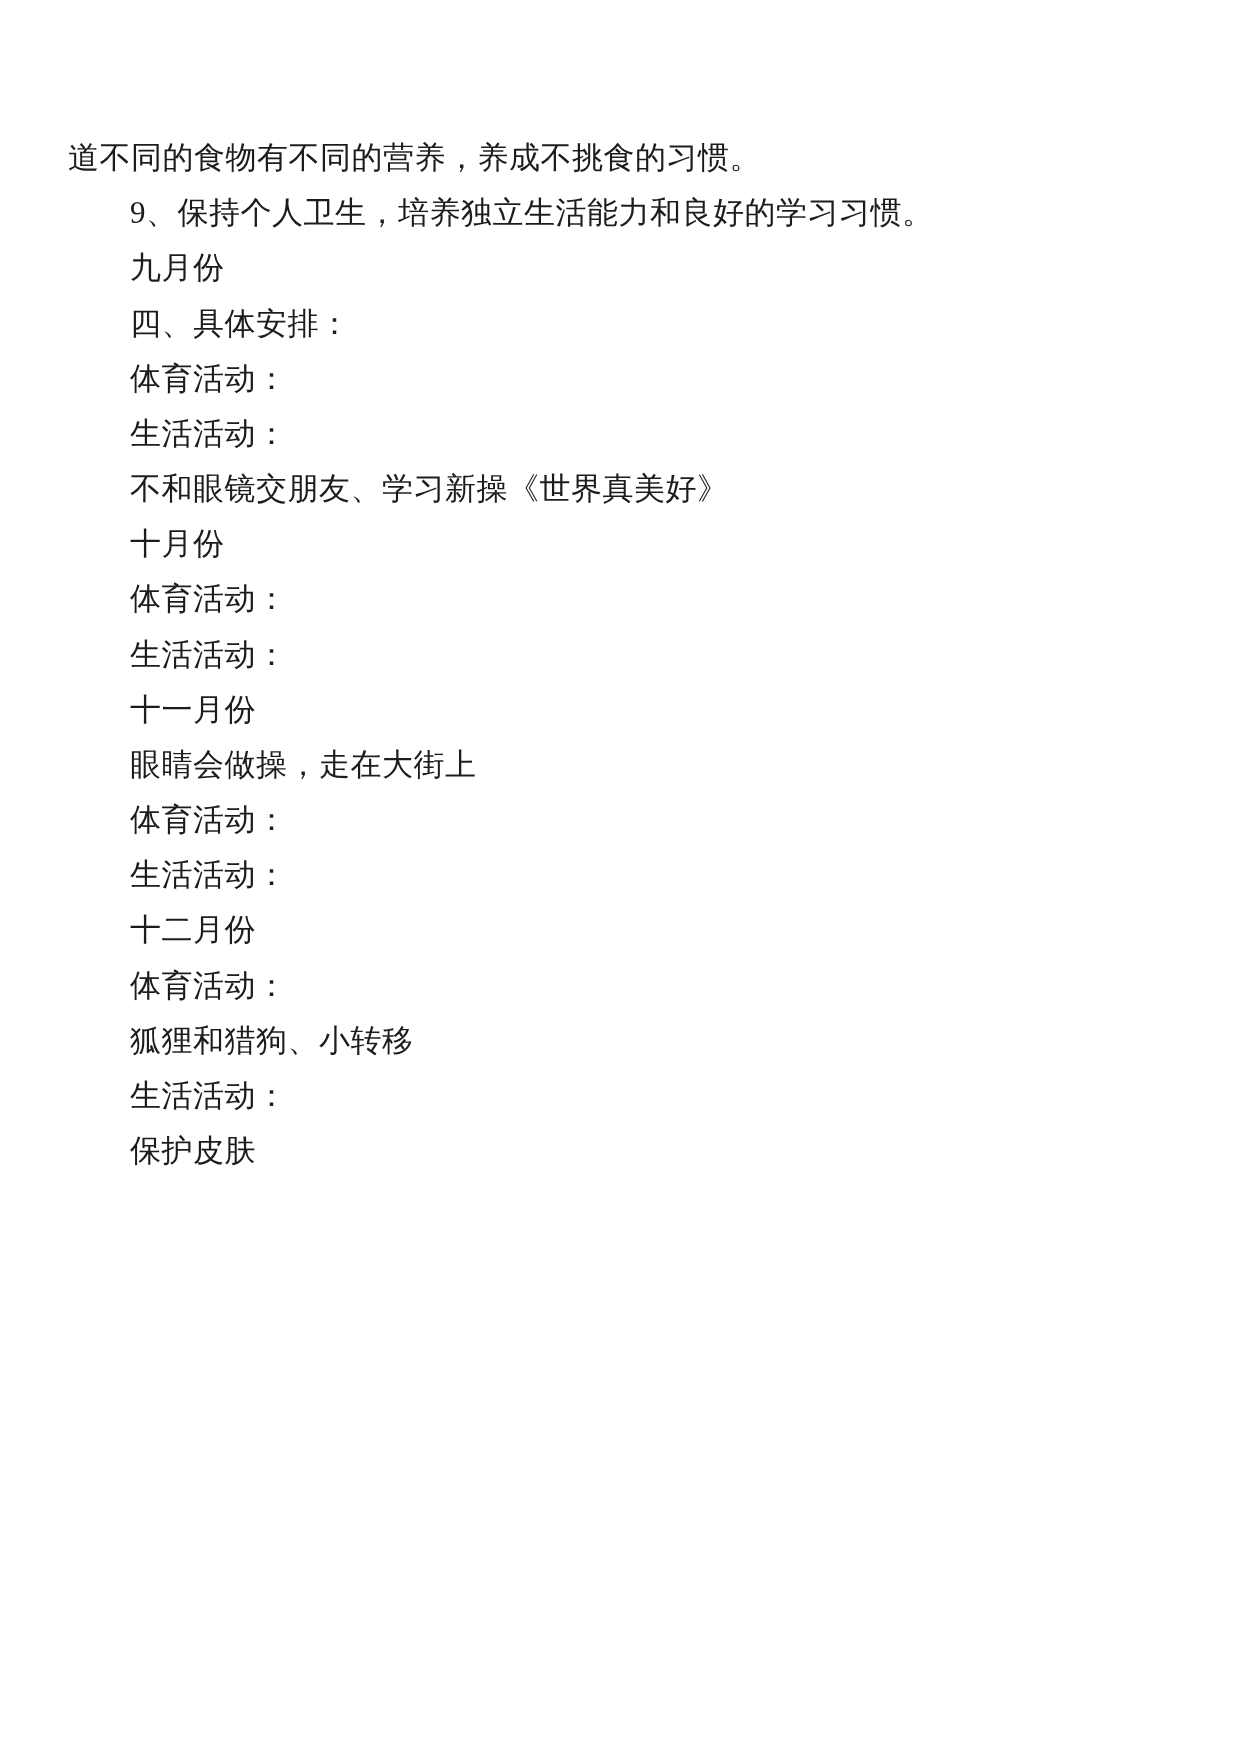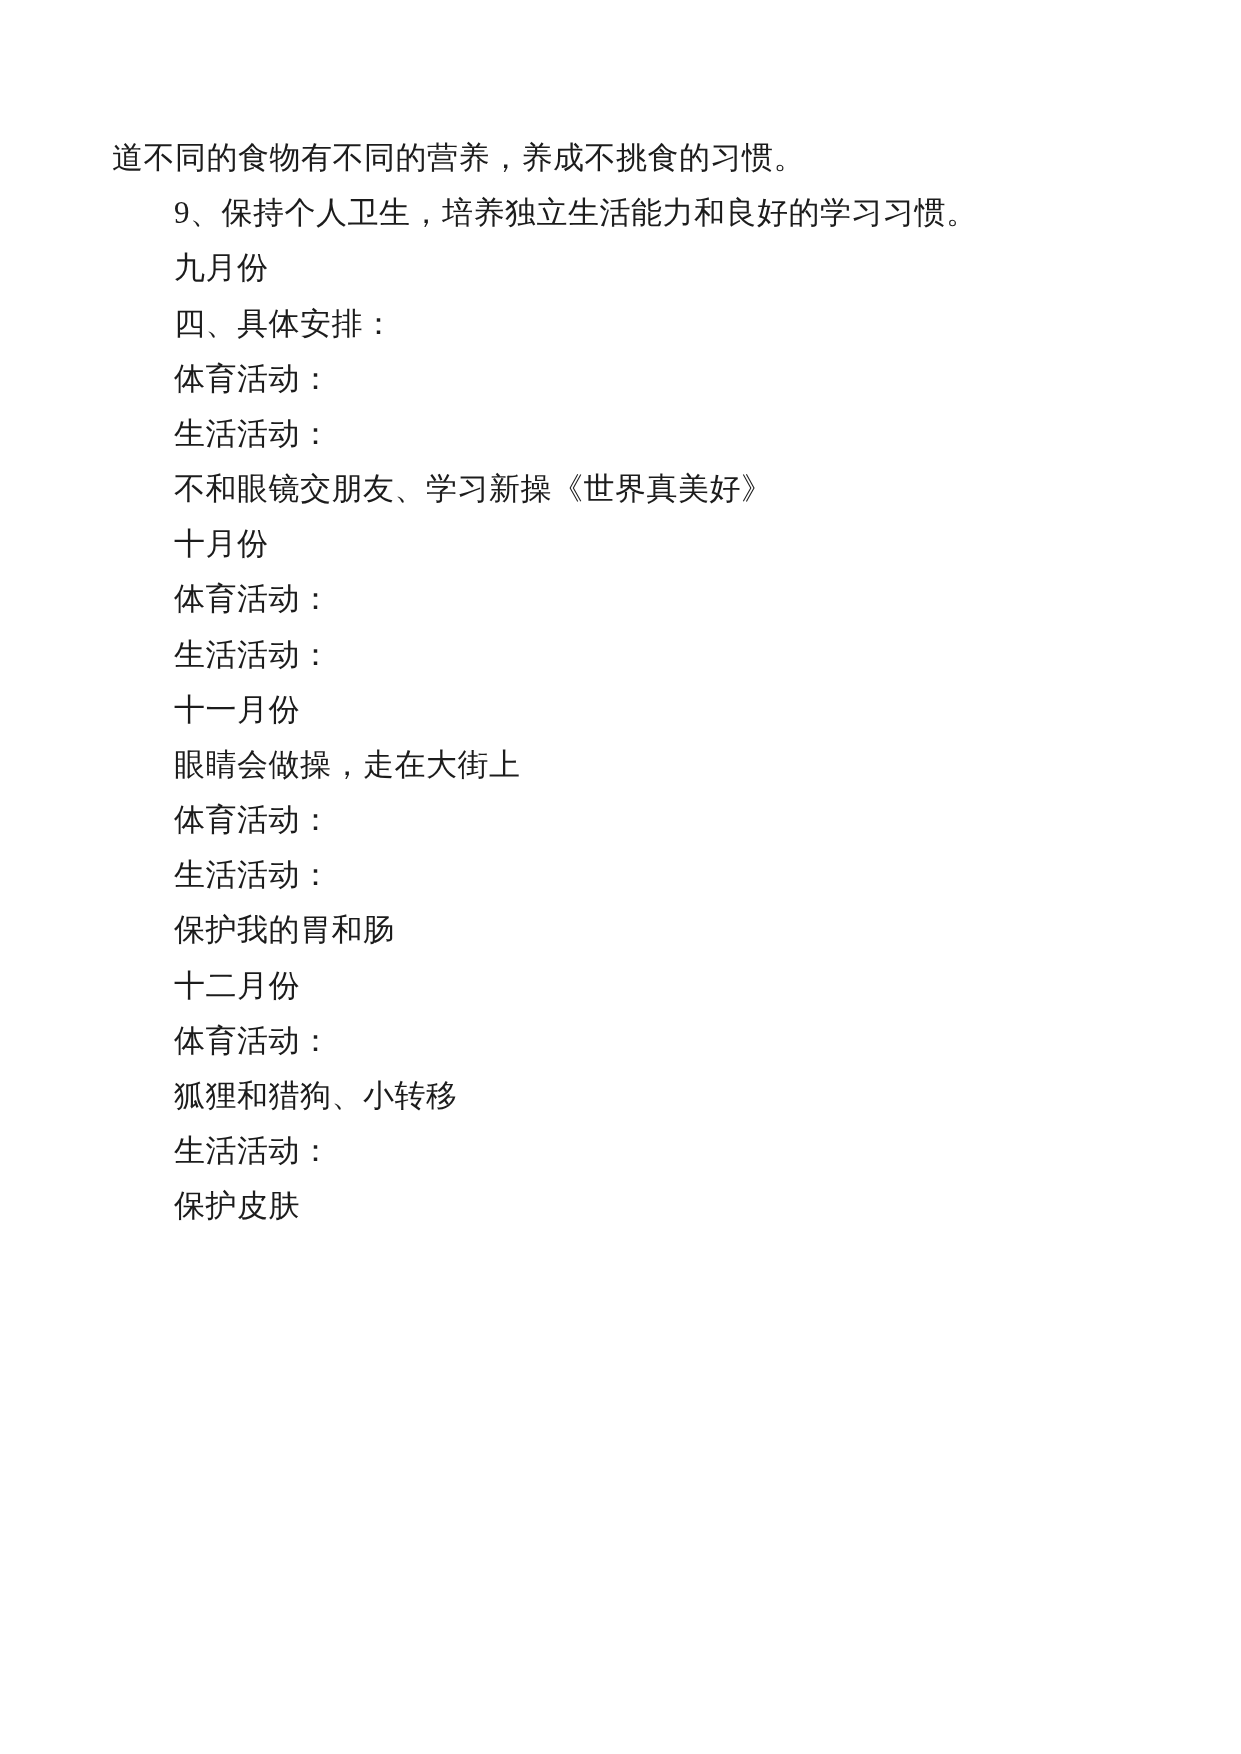--- a/index.html
+++ b/index.html
@@ -12,21 +12,21 @@
     height: 1754px;
     font-family: "Liberation Serif", "DejaVu Serif", serif;
     color: #1a1a1a;
     overflow: hidden;
   }
   .page {
     position: relative;
     width: 1241px;
     height: 1454px;
     box-sizing: border-box;
-    padding: 130px 150px 60px 112px;
+    padding: 130px 150px 60px 68px;
     background: #ffffff;
   }
   .doc-body {
     font-size: 31px;
     line-height: 1.78;
     letter-spacing: 0.5px;
     color: #1c1c1c;
   }
   .para {
     margin: 0;
@@ -54,21 +54,20 @@
     <p class="para indent">体育活动：</p>
     <p class="para indent">生活活动：</p>
     <p class="para indent">不和眼镜交朋友、学习新操《世界真美好》</p>
     <p class="para indent">十月份</p>
     <p class="para indent">体育活动：</p>
     <p class="para indent">生活活动：</p>
     <p class="para indent">十一月份</p>
     <p class="para indent">眼睛会做操，走在大街上</p>
     <p class="para indent">体育活动：</p>
     <p class="para indent">生活活动：</p>
-    <p class="para indent">保护我的胃和肠</p>
     <p class="para indent">十二月份</p>
     <p class="para indent">体育活动：</p>
     <p class="para indent">狐狸和猎狗、小转移</p>
     <p class="para indent">生活活动：</p>
     <p class="para indent">保护皮肤</p>
 
   </div>
 </div>
 
 </body></html>

